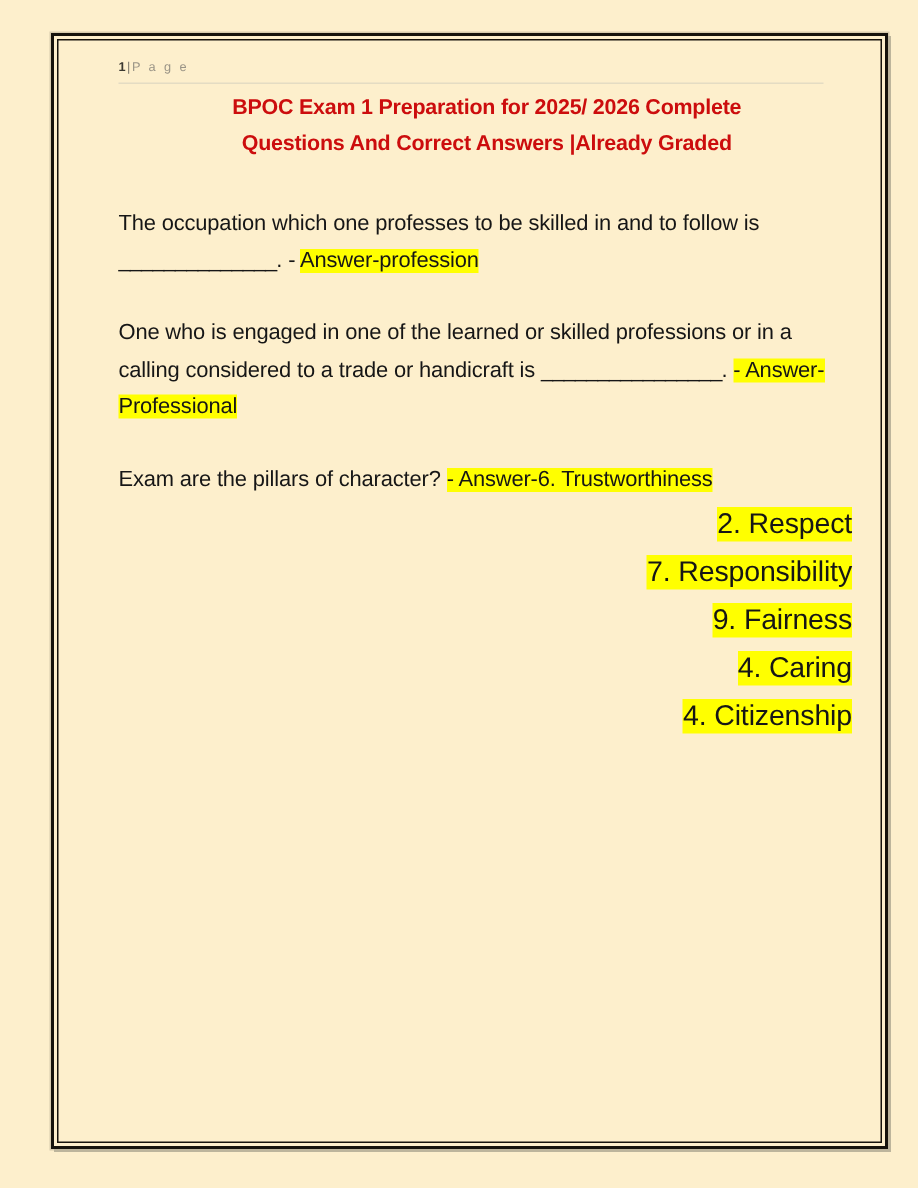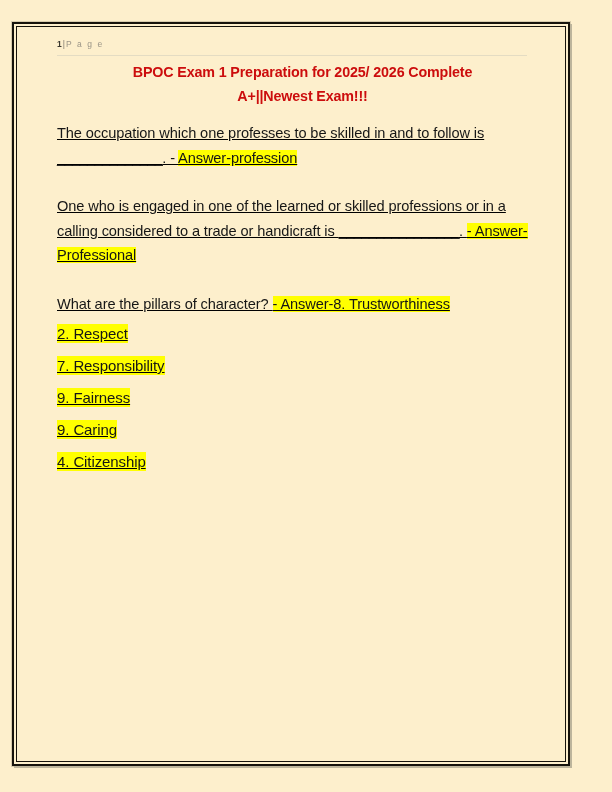--- a/index.html
+++ b/index.html
@@ -10,21 +10,21 @@
     width: 612px;
     height: 792px;
     background: #fdefcc;
     font-family: "Liberation Sans", sans-serif;
     overflow: hidden;
   }
 
   
   .page-frame {
     position: absolute;
-    left: 12px;
+    left: 34px;
     top: 22px;
     width: 558px;
     height: 744px;
     box-sizing: border-box;
     border: 2px solid #16130c;
     box-shadow: 2px 2px 0 0 #bdb59c, 0 0 0 1px rgba(0,0,0,0.15);
     background: #fdefcc;
   }
   .page-frame-inner {
     position: absolute;
@@ -85,22 +85,21 @@
     color: #cc0d0d;
     font-weight: bold;
     font-size: 14.3px;
     line-height: 24px;
     padding: 0 14px 0 16px;
     letter-spacing: -0.15px;
   }
 
   
   .qa-list {
-    margin-top: 13px;
-    text-decoration: underline;
+    margin-top: 29px;
   }
   .qa-block {
     font-size: 14.6px;
     line-height: 24.5px;
     color: #161616;
     margin-bottom: 24px;
     max-width: 472px;
     letter-spacing: -0.1px;
   }
   .qa-block.tight { margin-bottom: 6px; }
@@ -109,56 +108,57 @@
     background: #ffff00;
     color: #161616;
     box-decoration-break: clone;
     -webkit-box-decoration-break: clone;
   }
   .blank {
     letter-spacing: -0.6px;
   }
 
   .pillar-item {
-    font-size: 15px;
+    font-size: 19px;
     line-height: 24.5px;
     color: #161616;
     margin-bottom: 7.5px;
     letter-spacing: -0.1px;
+    text-align: right;
   }
   .pillar-item span.hl { padding: 1px 0; }
 </style>
 </head>
 <body>
 
 <div class="page-frame">
   <div class="page-frame-inner"></div>
 
   <div class="content">
 
     <div class="doc-header">
       <div class="doc-header-text"><span class="pg-num">1</span><span class="pg-bar">|</span><span>P a g e</span></div>
       <div class="header-rule"></div>
     </div>
 
     <div class="doc-title">
       <div>BPOC Exam 1 Preparation for 2025/ 2026 Complete</div>
-      <div>A+||Newest Exam!!!</div>
+      <div>Questions And Correct Answers |Already Graded</div>
     </div>
 
     <div class="qa-list">
 
       <div class="qa-block"><span>The occupation which one professes to be skilled in and to follow is </span><span class="blank">______________</span><span>. - </span><span class="hl">Answer-profession</span></div>
 
 
       <div class="qa-block"><span>One who is engaged in one of the learned or skilled professions or in a calling considered to a trade or handicraft is </span><span class="blank">________________</span><span>. </span><span class="hl">- Answer-Professional</span></div>
 
-      <div class="qa-block tight"><span>What are the pillars of character? </span><span class="hl">- Answer-8. Trustworthiness</span></div>
+      <div class="qa-block tight"><span>Exam are the pillars of character? </span><span class="hl">- Answer-6. Trustworthiness</span></div>
 
       <div class="pillar-item"><span class="hl">2. Respect</span></div>
       <div class="pillar-item"><span class="hl">7. Responsibility</span></div>
       <div class="pillar-item"><span class="hl">9. Fairness</span></div>
-      <div class="pillar-item"><span class="hl">9. Caring</span></div>
+      <div class="pillar-item"><span class="hl">4. Caring</span></div>
       <div class="pillar-item"><span class="hl">4. Citizenship</span></div>
 
     </div>
   </div>
 </div>
 
 </body></html>

